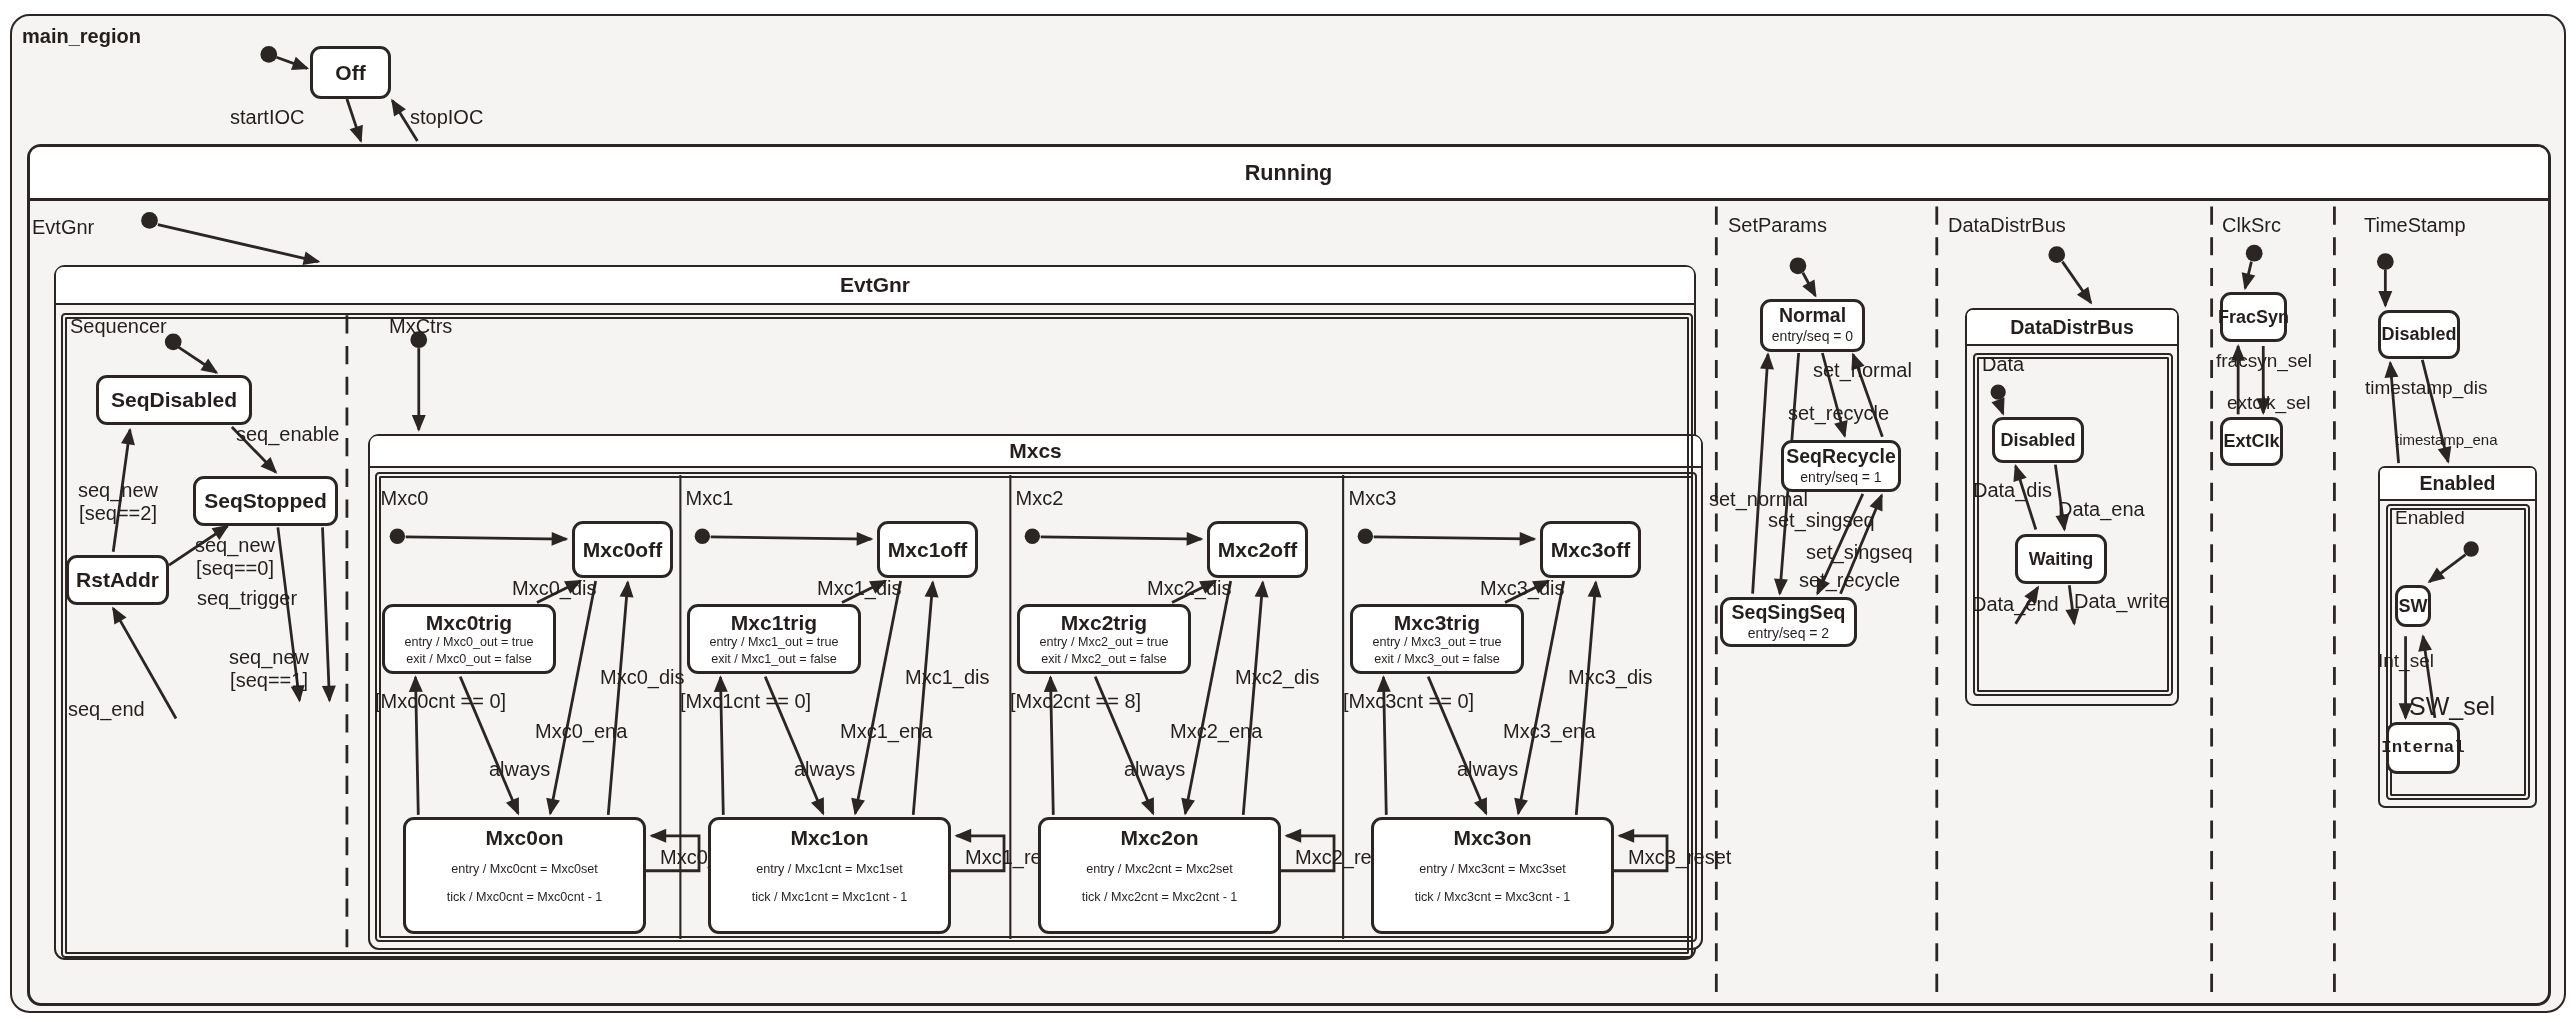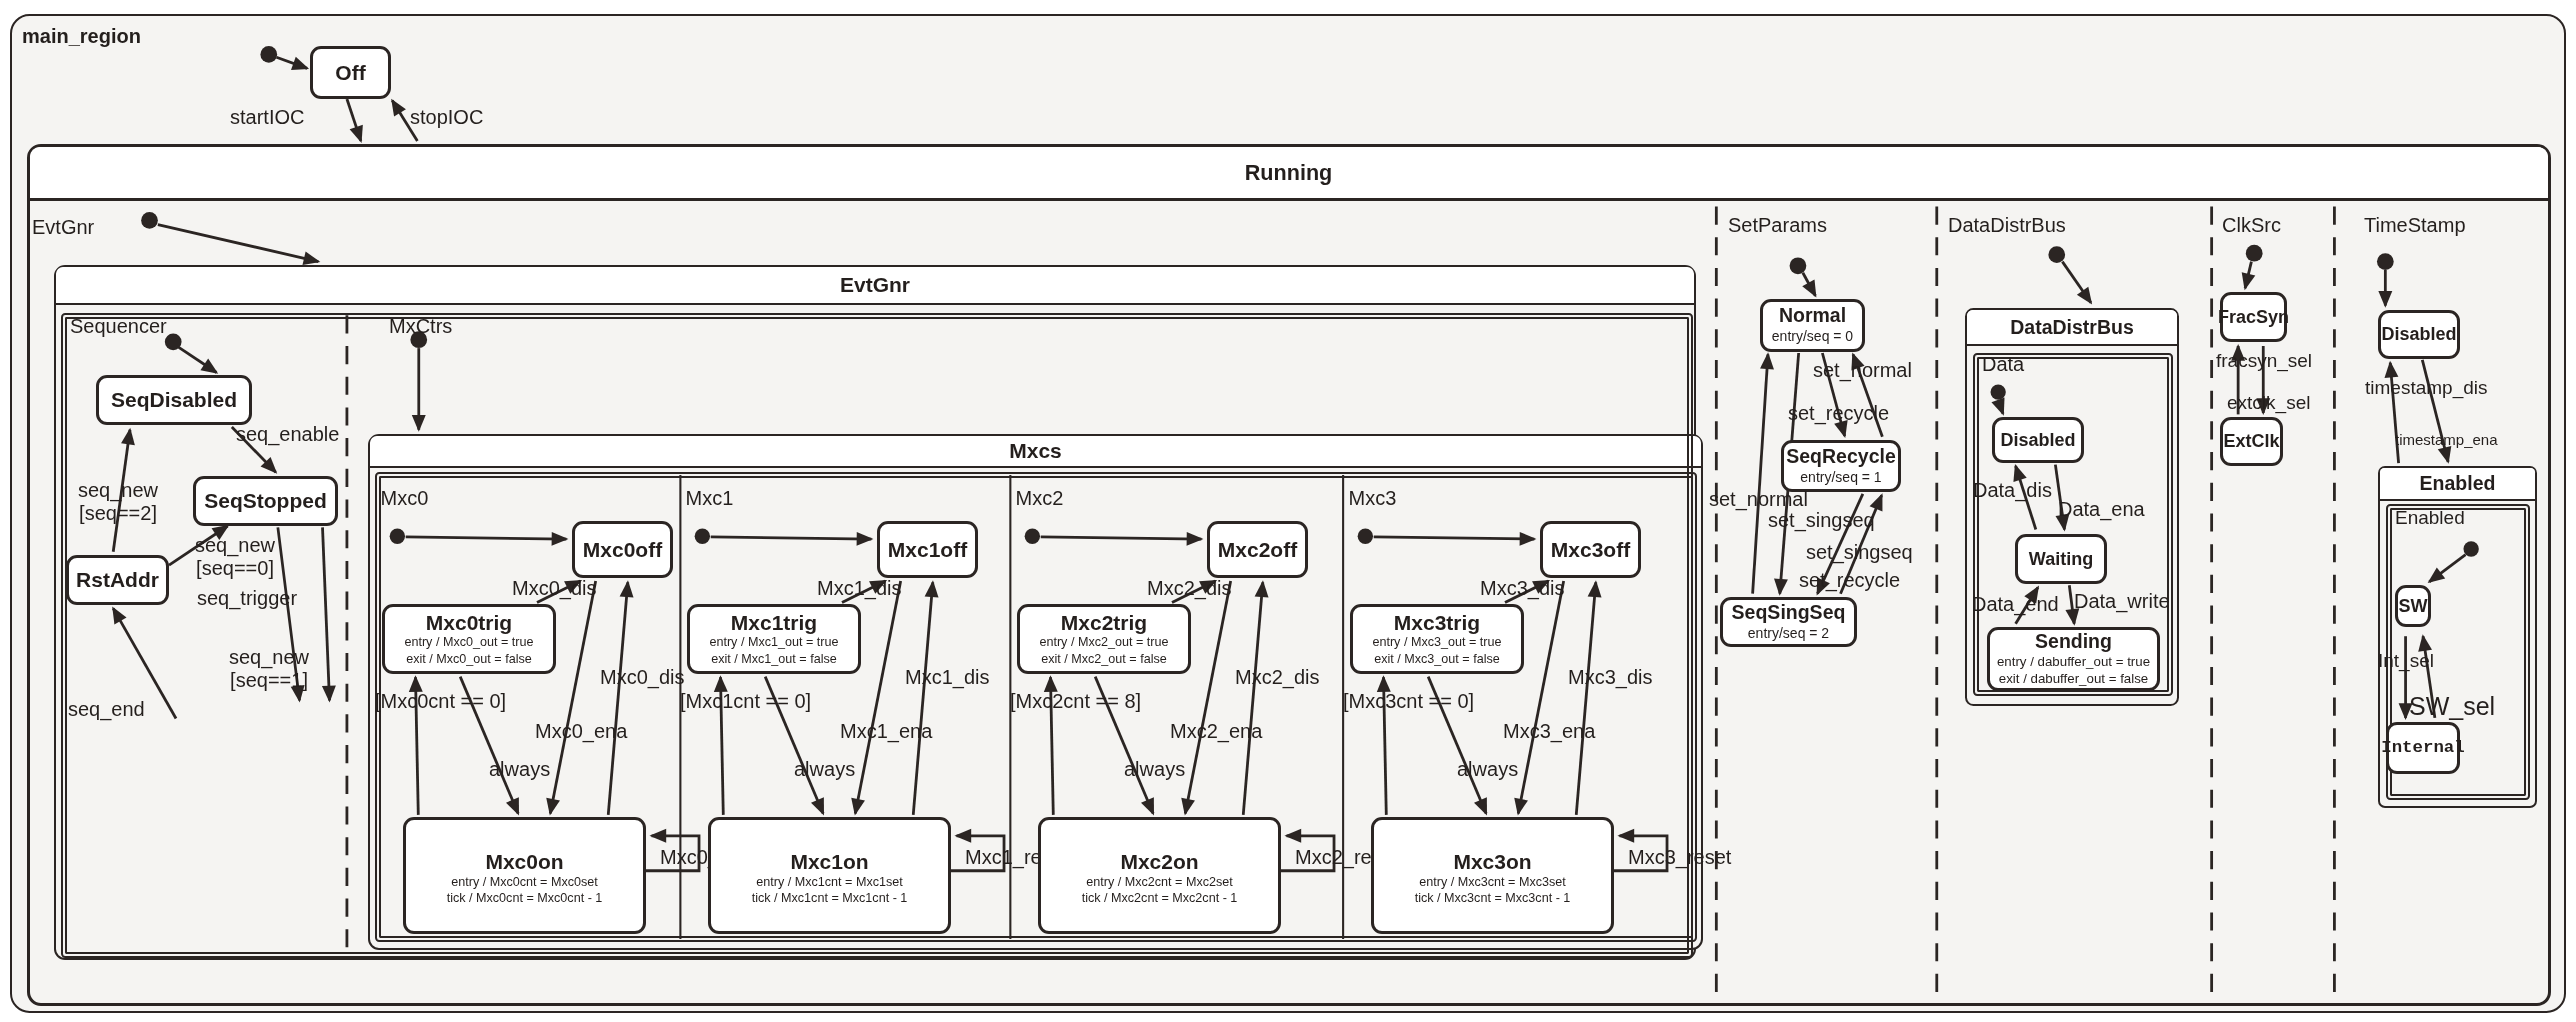--- a/index.html
+++ b/index.html
@@ -20,21 +20,21 @@
     display:flex; align-items:center; justify-content:center;
     font-weight:bold;
   }
   .frame { position:absolute; border:2.8px solid #2b2523; border-radius:4.2px; pointer-events:none; }
   .frame::after { content:""; position:absolute; inset:2.1px; border:2.1px solid #2b2523; border-radius:1.4px; }
   .state {
     position:absolute; background:#ffffff; border:3.5px solid #2b2523; border-radius:11px;
     display:flex; flex-direction:column; align-items:center; justify-content:center;
     text-align:center; line-height:1.12;
   }
-  .state.top { justify-content:center; padding-top:5.6px; }
+  .state.top { justify-content:flex-start; padding-top:5.6px;gap:12px; }
   .state .t { font-weight:bold; font-size:21px; white-space:nowrap; }
   .state .a { font-size:12.6px; white-space:nowrap; line-height:1.3; }
   .state .a20 { font-size:14px; white-space:nowrap; line-height:1.3; }
   .f26 .t { font-size:18px; }
   .rlabel { position:absolute; font-size:20px; white-space:nowrap; }
   .tlabel { position:absolute; font-size:20px; white-space:nowrap; }
   .tlabel.c2 { text-align:center; line-height:1.15; }
   svg.layer { position:absolute; left:0; top:0; }
   .mxc-col { position:absolute; top:0; height:470px; }
   .mxc-col svg { position:absolute; left:0; top:0; overflow:visible; }
@@ -347,25 +347,20 @@
   <div class="tlabel" style="left:1799px; top:569px;">set_recycle</div>
 
   <div class="rlabel" style="left:1948px; top:214px;">DataDistrBus</div>
   <div class="rlabel" style="left:1982px; top:353px;">Data</div>
   <div class="state f26" style="left:1992px; top:417px; width:92px; height:46px;">
     <div class="t">Disabled</div>
   </div>
   <div class="state f26" style="left:2015px; top:534px; width:92px; height:50px;">
     <div class="t">Waiting</div>
   </div>
-  <div class="state" style="left:1987px; top:627px; width:173px; height:64px;">
-    <div class="t" style="font-size:19.5px;">Sending</div>
-    <div class="a" style="font-size:13.3px;">entry / dabuffer_out = true</div>
-    <div class="a" style="font-size:13.3px;">exit / dabuffer_out = false</div>
-  </div>
   <div class="tlabel" style="left:1973px; top:479px;">Data_dis</div>
   <div class="tlabel" style="left:2058px; top:498px;">Data_ena</div>
   <div class="tlabel" style="left:1972px; top:593px;">Data_end</div>
   <div class="tlabel" style="left:2074px; top:590px;">Data_write</div>
 
   <div class="rlabel" style="left:2222px; top:214px;">ClkSrc</div>
   <div class="state f26" style="left:2220px; top:292px; width:67px; height:50px;">
     <div class="t">FracSyn</div>
   </div>
   <div class="state f26" style="left:2220px; top:417px; width:63px; height:49px;">

